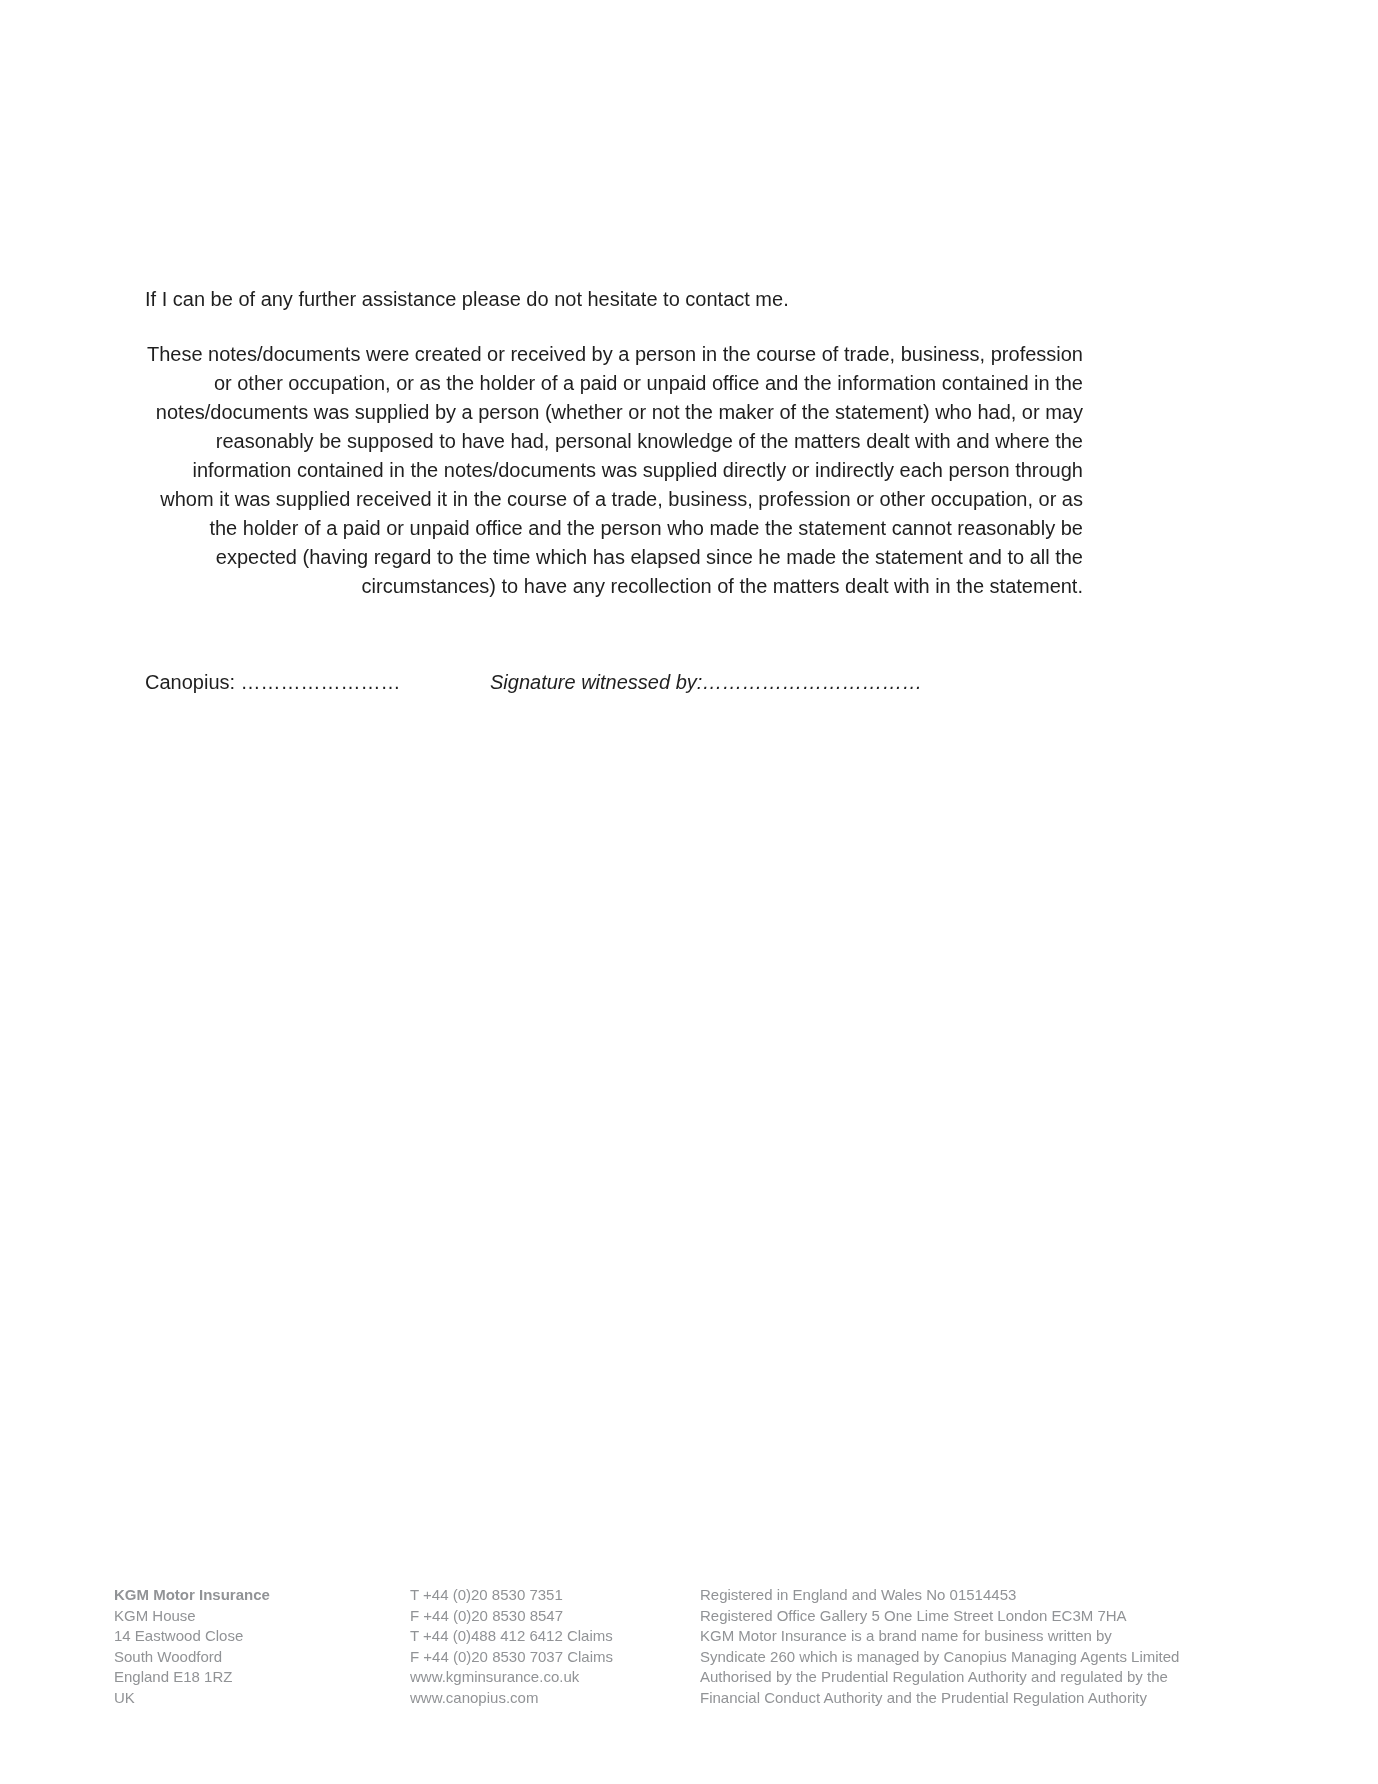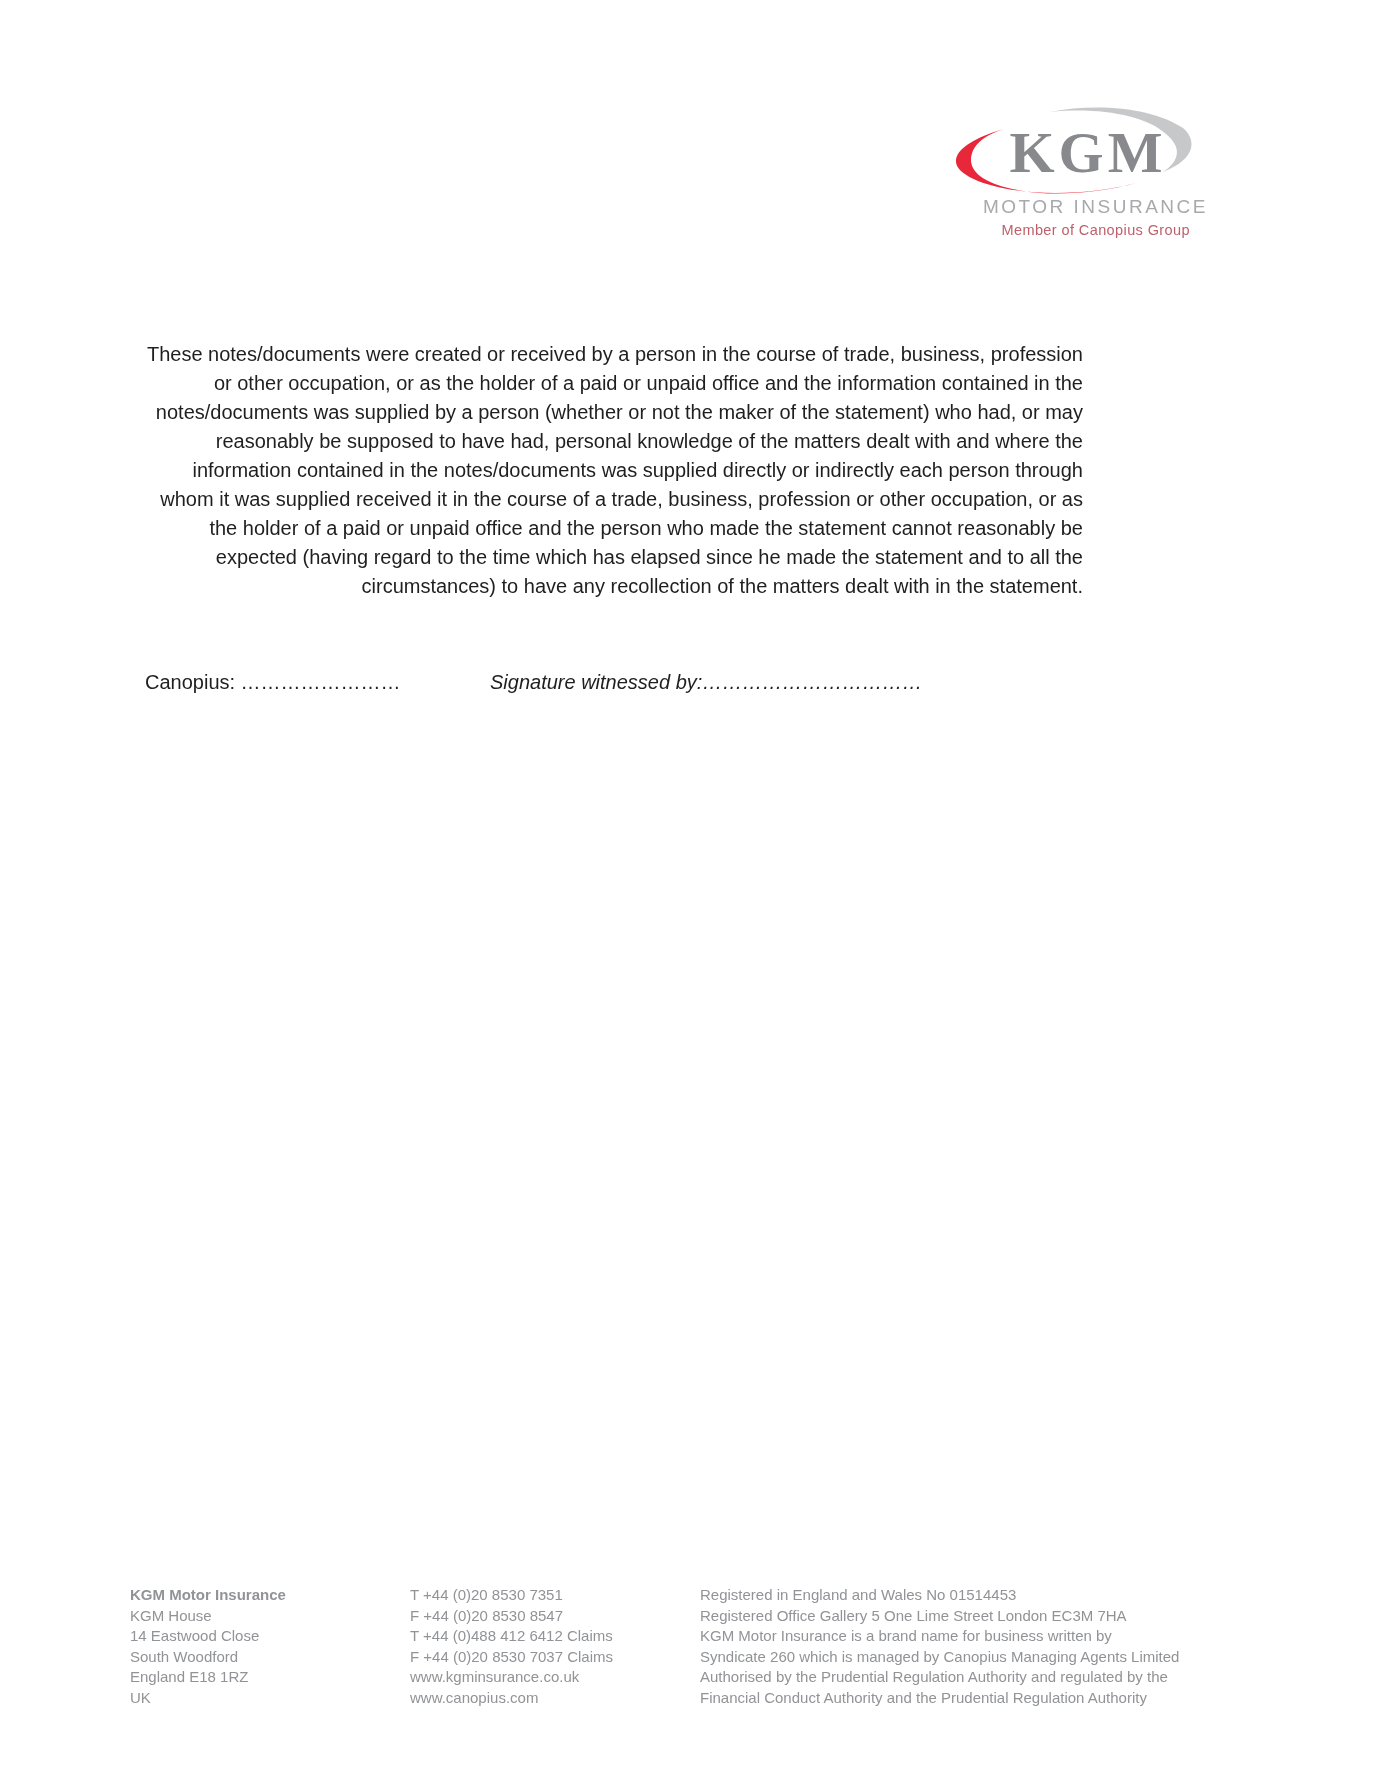--- a/index.html
+++ b/index.html
@@ -87,46 +87,32 @@
   .footer {
     position: absolute;
     top: 1585px;
     left: 0;
     width: 1378px;
     font-size: 15px;
     line-height: 20.5px;
     color: #919396;
   }
   .footer-col { position: absolute; top: 0; white-space: nowrap; }
-  .footer-col.address { left: 130px; }
+  .footer-col.address { left: 114px; }
   .footer-col.contact { left: 410px; }
   .footer-col.legal   { left: 700px; }
   .footer .company { font-weight: bold; }
 </style>
 </head>
 <body>
 
 <div class="page">
 
-  <div class="logo">
-    <svg width="270" height="150" viewBox="0 0 270 150">
 
-      <path d="M110,17 C160,7 215,14 243,33 C257,45 256,64 223,77
-               C240,66 242,52 226,39 C205,20 158,12 110,17 Z" fill="#c7c8ca"></path>
-
-      <path d="M64,34 C36,42 15,54 16,67 C17,83 60,98 115,98
-               C145,98 175,94 196,88 C168,96 130,100 100,98
-               C56,94 31,82 31,65 C31,51 44,40 64,34 Z" fill="#e8273a"></path>
-
-      <text x="148" y="77" text-anchor="middle" font-family="Liberation Serif, DejaVu Serif, serif" font-size="58" font-weight="bold" letter-spacing="4" fill="#87898c">KGM</text>
-    </svg>
-    <div class="logo-subtitle">MOTOR INSURANCE</div>
-    <div class="logo-tagline">Member of Canopius Group</div>
-  </div>
-
+  <p class="closing-line">If I can be of any further assistance please do not hesitate to contact me.</p>
 
   <p class="statement">These notes/documents were created or received by a person in the course of trade, business, profession or other occupation, or as the holder of a paid or unpaid office and the information contained in the notes/documents was supplied by a person (whether or not the maker of the statement) who had, or may reasonably be supposed to have had, personal knowledge of the matters dealt with and where the information contained in the notes/documents was supplied directly or indirectly each person through whom it was supplied received it in the course of a trade, business, profession or other occupation, or as the holder of a paid or unpaid office and the person who made the statement cannot reasonably be expected (having regard to the time which has elapsed since he made the statement and to all the circumstances) to have any recollection of the matters dealt with in the statement.</p>
 
   <div class="signature-row">
     <span class="signature-label">Canopius: ……………………</span>
     <span class="signature-witnessed-label">Signature witnessed by:……………………………</span>
   </div>
 
   <div class="footer">
 

